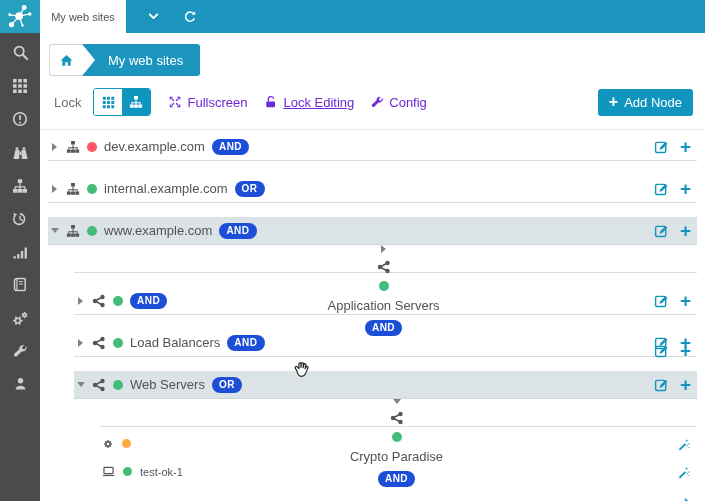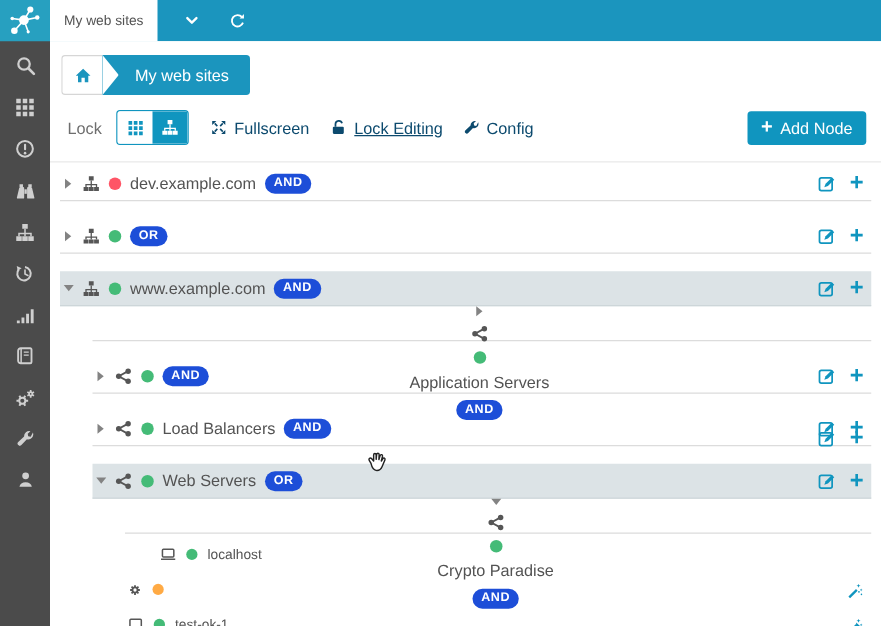--- a/index.html
+++ b/index.html
@@ -26,21 +26,21 @@
   .home-btn { width:33px; background:#fff; border:1px solid #d6d6d6; border-right:none; border-radius:3px 0 0 3px; display:flex; align-items:center; justify-content:center; color:#1b95be; }
   .crumb-badge { position:relative; background:#1b95be; color:#fff; font-size:13px; display:flex; align-items:center; padding:0 17px 0 26px; border-radius:0 3px 3px 0; }
   .crumb-badge::before { content:""; position:absolute; left:0; top:0; width:13px; height:100%; background:#fff; clip-path:polygon(0 0,100% 50%,0 100%); }
 
   
   .toolbar { display:flex; align-items:center; gap:17px; margin:0 -8px; padding:3px 12px 13px 14px; border-bottom:1px solid #e9e9e9; }
   .view-label { font-size:13px; color:#6e6e6e; }
   .seg { display:flex; border:1px solid #1095bf; border-radius:3px; overflow:hidden; margin-left:-5px; }
   .seg-btn { width:28px; height:26px; display:flex; align-items:center; justify-content:center; background:#fff; color:#1095bf; }
   .seg-btn.active { background:#1095bf; color:#fff; }
-  .tool-link { display:flex; align-items:center; gap:5px; color:#0c4a6e; font-size:13px; text-decoration:none; cursor:pointer; }
+  .tool-link { display:flex; align-items:center; gap:5px; color:#6d28d9; font-size:13px; text-decoration:none; cursor:pointer; }
   .tool-link.underlined span { text-decoration:underline; }
   .add-btn { margin-left:auto; display:flex; align-items:center; gap:6px; background:#1095bf; color:#fff; font-size:13px; padding:6px 11px; border-radius:3px; border:none; cursor:pointer; }
   .add-plus { font-size:16px; font-weight:bold; line-height:12px; }
 
   
   ul.bp, ul.bp ul { list-style:none; }
   ul.bp ul { padding-left:26px; }
   .row { display:flex; align-items:center; gap:7px; height:28px; padding:0 6px 0 2px; font-size:13px; color:#535353; }
   .row.process { border-bottom:1px solid #dcdcdc; margin-top:14px; }
   ul.bp > li:first-child > .row.process { margin-top:3px; }
@@ -337,20 +337,21 @@
     </li>
     <li>
       <div class="row process">
         <span class="caret right"></span>
         <span class="node-icon">
             <svg width="14" height="14">
               <use href="#i-sitemap"></use>
             </svg>
           </span>
         <span class="dot ok"></span>
+        <span>internal.example.com</span>
         <span class="badge">OR</span>
         <span class="actions">
             <svg width="15" height="15">
               <use href="#i-edit"></use>
             </svg>
             <span class="plus">+</span>
           </span>
       </div>
     </li>
     <li>
@@ -457,33 +458,20 @@
                   </span>
                 <span class="dot ok"></span>
                 <span>Crypto Paradise</span>
                 <span class="badge">AND</span>
                 <span class="actions">
                     <svg width="16" height="16">
                       <use href="#i-forward"></use>
                     </svg>
                   </span>
               </div>
-              <ul>
-                <li>
-                  <div class="row leaf">
-                    <span class="node-icon">
-                        <svg width="13" height="13">
-                          <use href="#i-monitor"></use>
-                        </svg>
-                      </span>
-                    <span class="dot ok"></span>
-                    <span>localhost</span>
-                  </div>
-                </li>
-              </ul>
             </li>
             <li>
               <div class="row leaf">
                 <span class="node-icon">
                     <svg width="12" height="12">
                       <use href="#i-gear1"></use>
                     </svg>
                   </span>
                 <span class="dot warning"></span>
                 <span class="actions">

